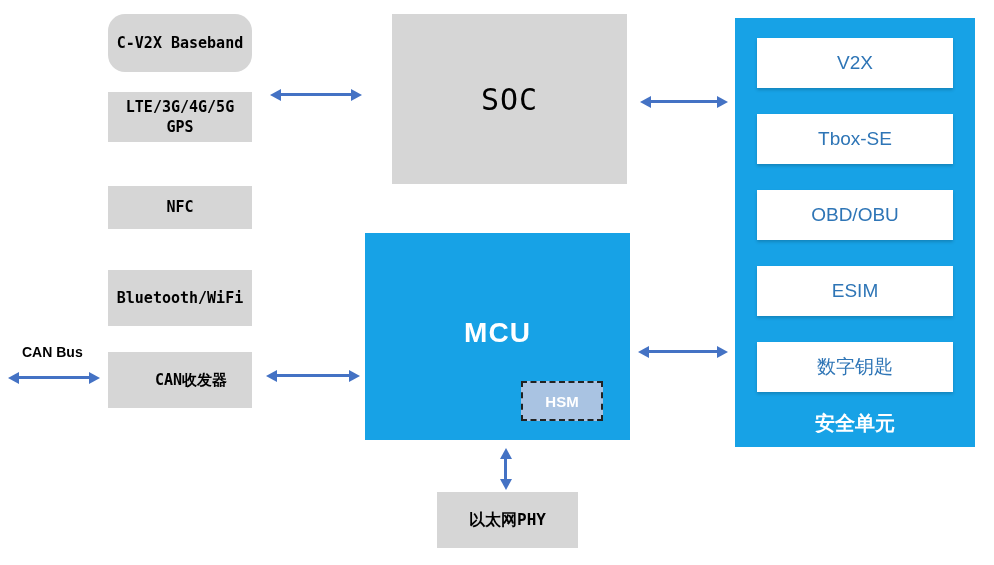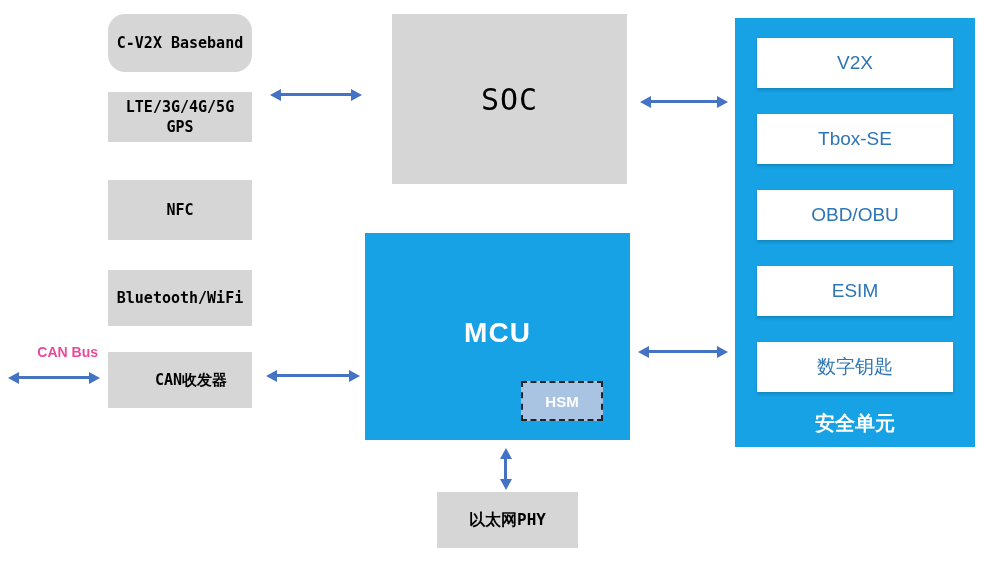--- a/index.html
+++ b/index.html
@@ -88,22 +88,22 @@
   .security-title {
     position: absolute;
     left: 0; top: 392px; width: 100%;
     text-align: center;
     color: #ffffff; font-size: 20px; font-weight: 700;
   }
 
   .can-bus-label {
     position: absolute;
     left: 22px; top: 344px; width: 76px;
-    font-size: 14px; font-weight: 700; color: #ec4899;
-    text-align: right;
+    font-size: 14px; font-weight: 700; color: #000000;
+    text-align: left;
   }
 
   
   .arrow { position: absolute; background: #4472c4; }
   .arrow-h { height: 3px; }
   .arrow-h::before, .arrow-h::after {
     content: ""; position: absolute; top: 50%; transform: translateY(-50%);
     width: 0; height: 0;
     border-top: 6px solid transparent; border-bottom: 6px solid transparent;
   }
@@ -122,21 +122,21 @@
 </head>
 <body>
 
 <div class="canvas">
 
   <div class="gray-box" style="left:108px; top:14px; width:144px; height:58px;border-radius:17px;">C-V2X Baseband</div>
 
   <div class="gray-box" style="left:108px; top:92px; width:144px; height:50px;">LTE/3G/4G/5G
 GPS</div>
 
-  <div class="gray-box" style="left:108px; top:180px; width:144px; height:60px;">NFC</div>
+  <div class="gray-box" style="left:108px; top:186px; width:144px; height:43px;">NFC</div>
 
   <div class="gray-box" style="left:108px; top:270px; width:144px; height:56px;">Bluetooth/WiFi</div>
 
   <div class="gray-box" style="left:108px; top:352px; width:144px; height:56px;padding-left:22px;">CAN收发器</div>
 
   <div class="can-bus-label">CAN Bus</div>
 
   <div class="soc-box">SOC</div>
 
   <div class="mcu-box">

